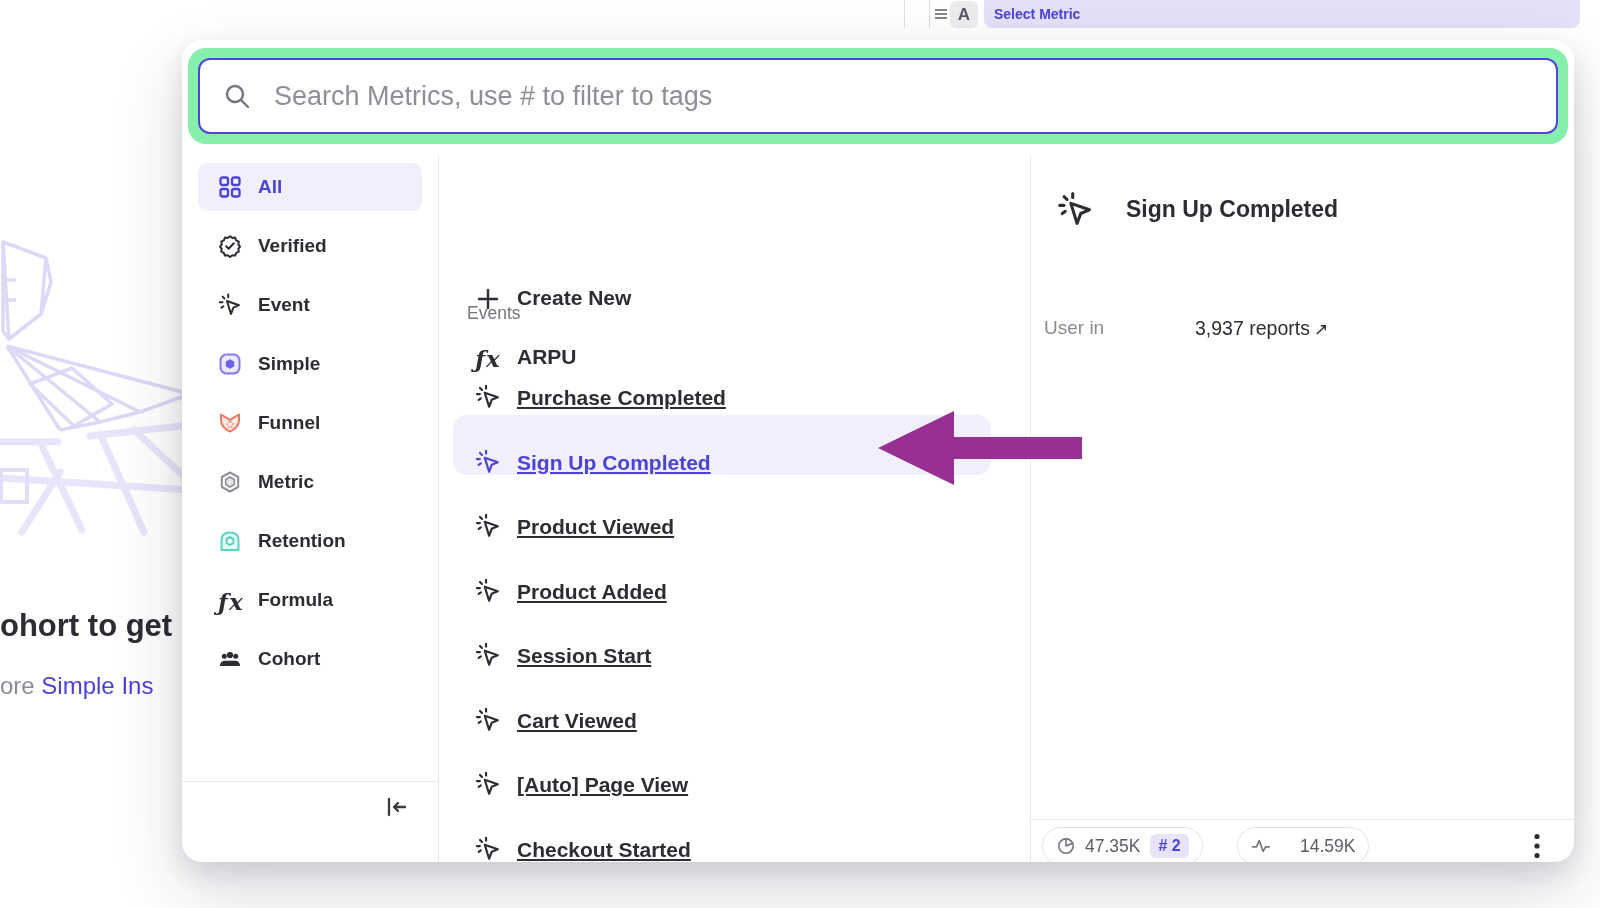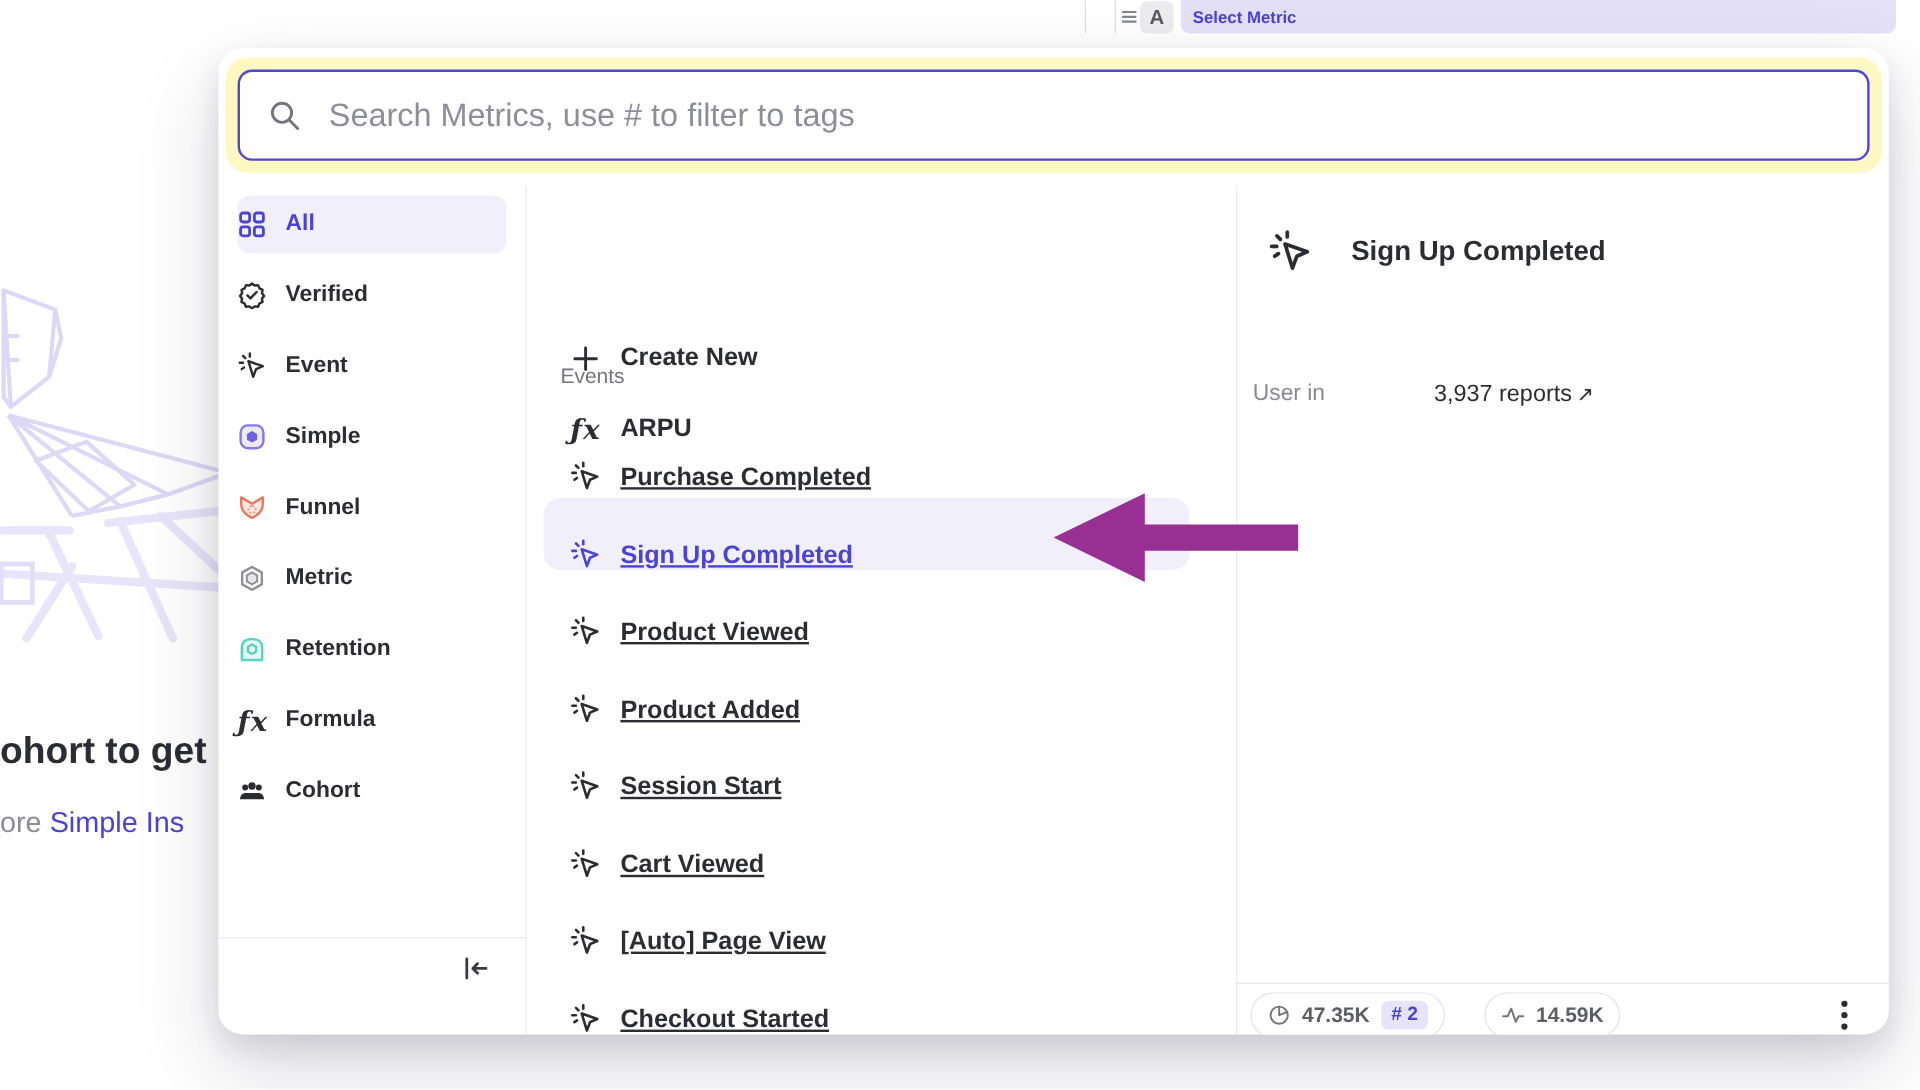--- a/index.html
+++ b/index.html
@@ -23,35 +23,35 @@
   .metric-strip { position:absolute; left:984px; top:0; width:596px; height:28px;
     background:#E3E0F8; border-radius:0 0 8px 8px; display:flex; align-items:center; }
   .metric-strip .t { margin-left:10px; color:#4B42D6; font-size:14px; font-weight:600; }
 
   
   .modal { position:absolute; left:182px; top:40px; width:1392px; height:822px;
     background:#fff; border-radius:20px; overflow:hidden;
     box-shadow:0 10px 24px rgba(30,30,60,.12), 0 30px 70px rgba(30,30,60,.16); }
 
   .search-ring { position:absolute; left:6px; top:8px; width:1380px; height:96px;
-    background:#fef9c3; border-radius:18px; }
+    background:#86efac; border-radius:18px; }
   .search-box { position:absolute; left:10px; top:10px; right:10px; height:76px;
     background:#fff; border:2.5px solid #5145D8; border-radius:12px;
     display:flex; align-items:center; }
   .search-box .mag { margin-left:22px; width:30px; height:30px; color:#74747E; flex:0 0 auto; }
   .search-box input { border:none; outline:none; flex:1; margin-left:22px; font-size:27px;
     color:#2C2C33; font-family:"Liberation Sans", sans-serif; background:transparent; }
   .search-box input::placeholder { color:#8E8E98; }
 
   .vdiv { position:absolute; top:115px; bottom:0; width:1px; background:#EBEBEF; }
 
   
   .sidebar { position:absolute; left:0; top:115px; width:256px; bottom:0; padding-top:8px; }
   .side-item { width:224px; height:48px; margin:0 0 11px 16px; border-radius:10px;
-    display:flex; align-items:center; cursor:pointer; color:#2C2C33; }
+    display:flex; align-items:center; padding-left:20px; cursor:pointer; color:#2C2C33; }
   .side-item .sicon { width:24px; height:24px; margin-right:16px; flex:0 0 auto; color:#2C2C33; }
   .side-item .slabel { font-size:19px; font-weight:600; }
   .side-item.active { background:#F1EFFB; color:#4B42D6; }
   .side-item.active .sicon { color:#4B42D6; }
   .side-foot-div { position:absolute; left:0; top:741px; width:256px; height:1px; background:#E9E9EC; }
   .collapse-btn { position:absolute; left:196px; top:749px; width:36px; height:36px;
     display:flex; align-items:center; justify-content:center; cursor:pointer; color:#3A3A42; }
 
   
   .midcol { position:absolute; left:256px; top:115px; width:592px; bottom:0; }
@@ -76,21 +76,21 @@
   .detail .head .dtitle { margin-left:32px; font-size:23px; font-weight:700; color:#2C2C33; }
   .used-row { position:absolute; left:14px; top:162px; width:500px; display:flex; }
   .used-row .ulabel { font-size:19px; color:#8A8A93; width:151px; }
   .used-row .uvalue { font-size:19.5px; color:#2C2C33; cursor:pointer; }
   .used-row .uvalue .ne { font-size:17px; margin-left:4px; }
   .foot-div { position:absolute; left:0; top:664px; right:0; height:1px; background:#E9E9EC; }
   .stats-row { position:absolute; left:12px; top:672px; right:0; height:38px; }
   .stat-pill { position:absolute; top:0; height:38px; border:1px solid #E3E3E8; border-radius:19px;
     display:flex; align-items:center; padding:0 13px; background:#fff; cursor:pointer; }
   .stat-pill .picon { width:20px; height:20px; color:#74747E; margin-right:9px; }
-  .stat-pill .pval { font-size:17.5px; font-weight:700; color:#5D5D66; }
+  .stat-pill .pval { font-size:17.5px; font-weight:400; color:#5D5D66; }
   .stat-pill .pbadge { margin-left:10px; background:#E7E4FA; color:#4B42D6; font-size:16px;
     font-weight:600; border-radius:6px; padding:3px 8px; }
   .kebab { position:absolute; left:478px; top:2px; width:34px; height:34px; display:flex;
     align-items:center; justify-content:center; cursor:pointer; color:#2C2C33; }
 
   
   .anno-arrow { position:absolute; left:878px; top:411px; width:204px; height:78px; z-index:5; }
 
   svg { display:block; }
   .fxglyph { font-style:italic; font-weight:700; font-size:23px; color:inherit;
@@ -383,21 +383,21 @@
             </svg>
           </span>
         <span class="dtitle">Sign Up Completed</span>
       </div>
       <div class="used-row">
         <span class="ulabel">User in</span>
         <span class="uvalue"><span>3,937 reports</span><span class="ne">↗</span></span>
       </div>
       <div class="foot-div"></div>
       <div class="stats-row">
-          <div class="stat-pill" style="left: 195px;">
+          <div class="stat-pill" style="left: 195px; gap: 20px;">
             <span class="picon">
               <svg viewBox="0 0 24 24" fill="none" stroke="currentColor" stroke-width="2" stroke-linecap="round" stroke-linejoin="round">
                 <path d="M2 13h4.5L10 5.5 14.5 18.5 17.5 13H22"></path>
               </svg>
             </span>
             <span class="pval">14.59K</span>
           </div>
           <div class="stat-pill" style="left: 0px;">
             <span class="picon">
               <svg viewBox="0 0 24 24" fill="none" stroke="currentColor" stroke-width="1.9" stroke-linecap="round">

